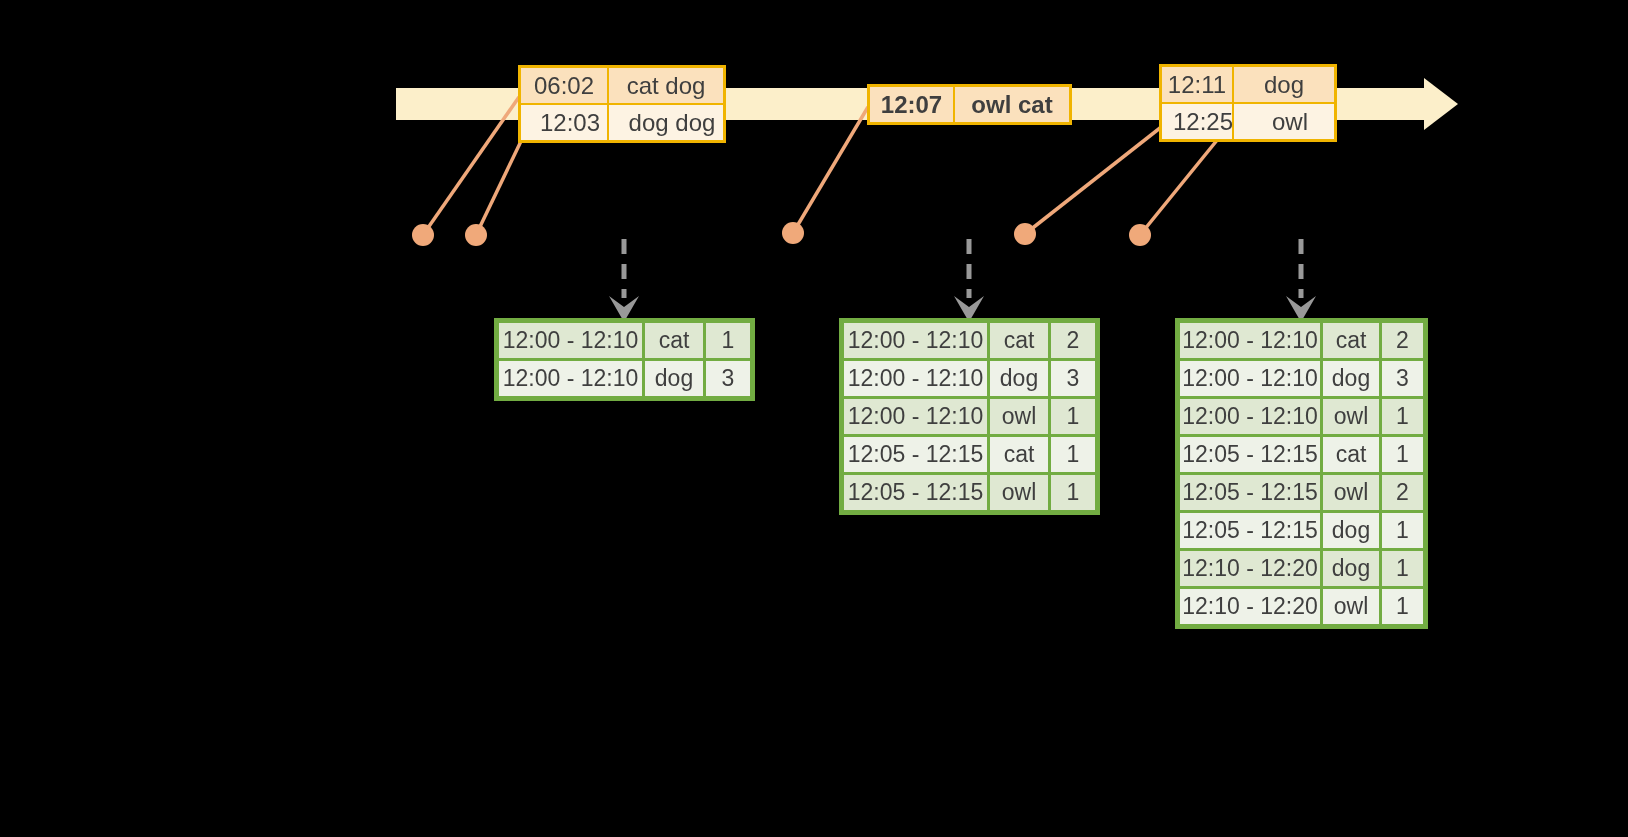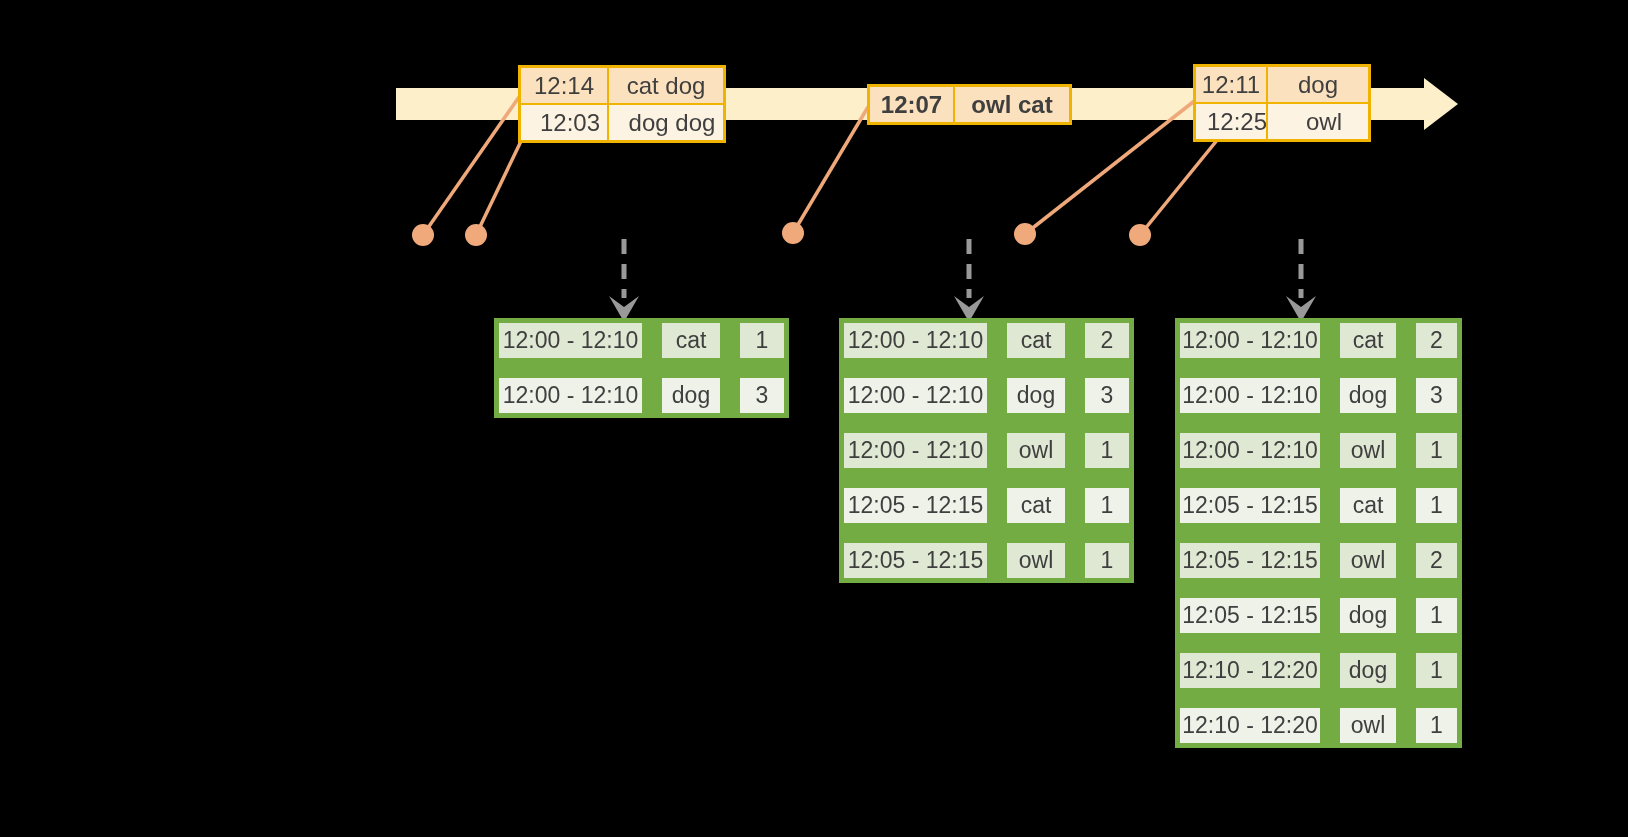--- a/index.html
+++ b/index.html
@@ -18,24 +18,24 @@
   
   .event-table{position:absolute;display:grid;gap:2px;z-index:10;
                background:var(--event-border,#f0b400);
                border:3px solid var(--event-border,#f0b400);}
   .event-table .cell{display:flex;align-items:center;justify-content:center;
                      font-size:24px;line-height:1;}
   .ev-dark{background:var(--event-row-dark,#fbe1bd);}
   .ev-light{background:var(--event-row-light,#fdf3e3);padding-left:12px;}
   .t1{left:518px;top:65px;grid-template-columns:86px 114px;grid-auto-rows:35px;}
   .t2{left:867px;top:84px;grid-template-columns:83px 114px;grid-auto-rows:35px;font-weight:bold;}
-  .t3{left:1193px;top:64px;grid-template-columns:70px 100px;grid-auto-rows:35px;}
+  .t3{left:1159px;top:64px;grid-template-columns:70px 100px;grid-auto-rows:35px;}
 
   
-  .result-table{position:absolute;display:grid;gap:20px;z-index:10;
+  .result-table{position:absolute;display:grid;gap:3px;z-index:10;
                 background:var(--result-border,#72ac42);
                 border:5px solid var(--result-border,#72ac42);}
   .result-table .cell{display:flex;align-items:center;justify-content:center;
                       font-size:23px;line-height:1;}
   .rt-dark{background:var(--result-row-dark,#dfe8d2);}
   .rt-light{background:var(--result-row-light,#eef2e8);}
   .g1{left:494px;top:318px;grid-template-columns:143px 58px 44px;grid-auto-rows:35px;}
   .g2{left:839px;top:318px;grid-template-columns:143px 58px 44px;grid-auto-rows:35px;}
   .g3{left:1175px;top:318px;grid-template-columns:140px 56px 41px;grid-auto-rows:35px;}
 </style>
@@ -64,21 +64,21 @@
     <line x1="624" y1="239" x2="624" y2="298" stroke-width="5" stroke-dasharray="15,10" fill="none"></line>
     <path d="M 609 296 L 624 307 L 639 296 L 624 322 Z" stroke="none"></path>
     <line x1="969" y1="239" x2="969" y2="298" stroke-width="5" stroke-dasharray="15,10" fill="none"></line>
     <path d="M 954 296 L 969 307 L 984 296 L 969 322 Z" stroke="none"></path>
     <line x1="1301" y1="239" x2="1301" y2="298" stroke-width="5" stroke-dasharray="15,10" fill="none"></line>
     <path d="M 1286 296 L 1301 307 L 1316 296 L 1301 322 Z" stroke="none"></path>
   </g>
 </svg>
 
 <div class="event-table t1">
-  <div class="cell ev-dark">12:14</div>
+  <div class="cell ev-dark">06:02</div>
   <div class="cell ev-dark">cat dog</div>
   <div class="cell ev-light">12:03</div>
   <div class="cell ev-light">dog dog</div>
 </div>
 
 <div class="event-table t2">
   <div class="cell ev-dark">12:07</div>
   <div class="cell ev-dark">owl cat</div>
 </div>
 

